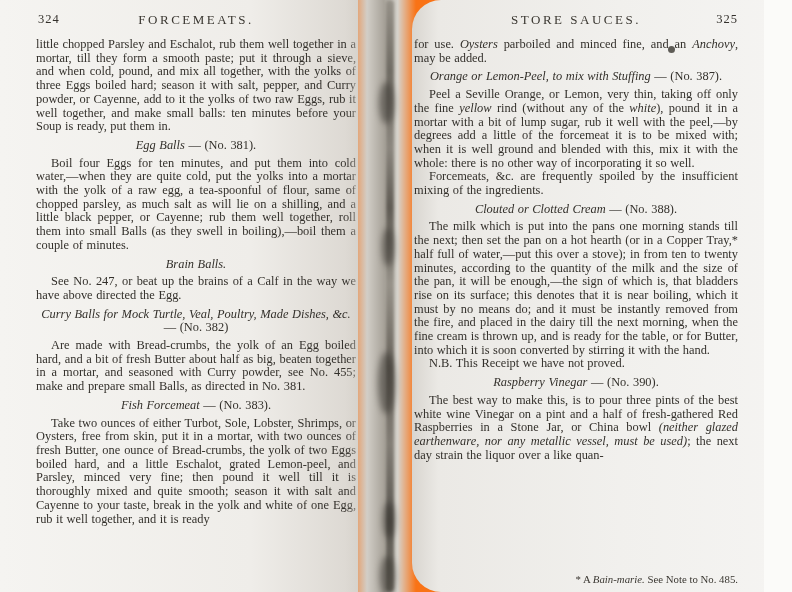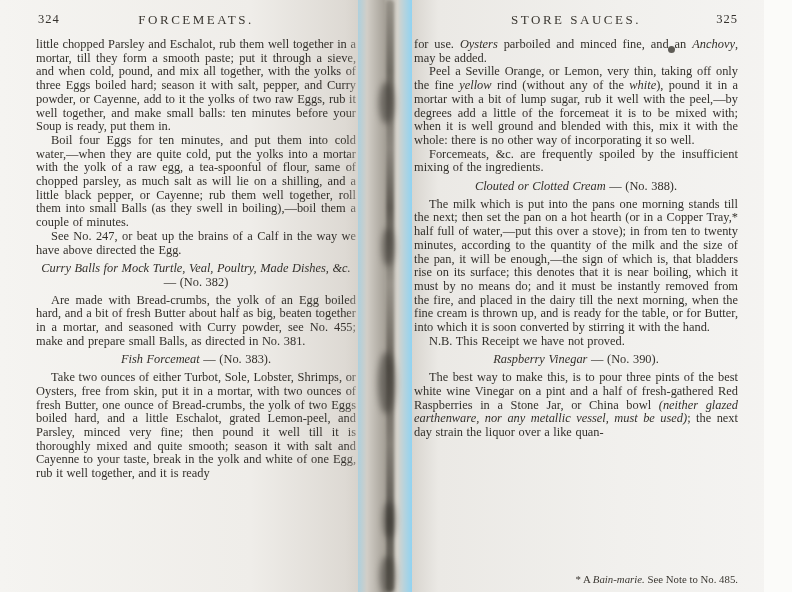--- a/index.html
+++ b/index.html
@@ -1,28 +1,29 @@
 <!DOCTYPE html>
 <html><head>
 <meta charset="utf-8">
 <style>
   html,body{margin:0;padding:0;background:#fbfbf9;}
   .spread{
     position:relative;width:764px;height:592px;overflow:hidden;
     font-family:"Liberation Serif","DejaVu Serif",serif;
-    color:#33302b;background:#7dd3fc;
+    color:#33302b;background:#f97316;
   }
   .page{position:absolute;top:0;bottom:0;}
   .left-page{
     left:0;width:358px;
     background:linear-gradient(90deg,#f5f4f1 0%,#efede9 70%,#ddd9d3 97%);
   }
   .right-page{
     left:412px;width:380px;
     background:linear-gradient(90deg,#d8d5cf 0%,#ebe9e5 7%,#f1f0ed 55%,#f5f4f2 100%);
+    border-radius:29px;
   }
   .page-header{position:relative;height:18px;margin-top:12px;font-size:12px;}
   .left-page .page-header{margin-left:36px;width:320px;}
   .right-page .page-header{margin-left:2px;width:324px;}
   .pgnum{position:absolute;top:0;font-size:12.5px;letter-spacing:1px;}
   .pgnum.l{left:2px;}
   .pgnum.r{right:0;}
   .running-head{
     display:block;text-align:center;font-size:13px;font-weight:normal;
     letter-spacing:2.5px;color:#3a3731;
@@ -68,21 +69,23 @@
 
 <div class="spread">
 
   <div class="page left-page">
     <div class="page-header">
       <span class="pgnum l">324</span>
       <span class="running-head">FORCEMEATS.</span>
     </div>
     <div class="content" id="left-content">
         <div class="paragraph"><span>little chopped Parsley and Eschalot, rub them well together in a mortar, till they form a smooth paste; put it through a sieve, and when cold, pound, and mix all together, with the yolks of three Eggs boiled hard; season it with salt, pepper, and Curry powder, or Cayenne, add to it the yolks of two raw Eggs, rub it well together, and make small balls: ten minutes before your Soup is ready, put them in.</span></div>
+        <div class="heading"><span class="it">Egg Balls</span><span> — (No. 381).</span></div>
         <div class="paragraph indent"><span>Boil four Eggs for ten minutes, and put them into cold water,—when they are quite cold, put the yolks into a mortar with the yolk of a raw egg, a tea-spoonful of flour, same of chopped parsley, as much salt as will lie on a shilling, and a little black pepper, or Cayenne; rub them well together, roll them into small Balls (as they swell in boiling),—boil them a couple of minutes.</span></div>
+        <div class="heading"><span class="it">Brain Balls.</span></div>
         <div class="paragraph indent"><span>See No. 247, or beat up the brains of a Calf in the way we have above directed the Egg.</span></div>
         <div class="heading"><span class="it">Curry Balls for Mock Turtle, Veal, Poultry, Made Dishes, &amp;c.</span><span> — (No. 382)</span></div>
         <div class="paragraph indent"><span>Are made with Bread-crumbs, the yolk of an Egg boiled hard, and a bit of fresh Butter about half as big, beaten together in a mortar, and seasoned with Curry powder, see No. 455; make and prepare small Balls, as directed in No. 381.</span></div>
         <div class="heading"><span class="it">Fish Forcemeat</span><span> — (No. 383).</span></div>
         <div class="paragraph indent"><span>Take two ounces of either Turbot, Sole, Lobster, Shrimps, or Oysters, free from skin, put it in a mortar, with two ounces of fresh Butter, one ounce of Bread-crumbs, the yolk of two Eggs boiled hard, and a little Eschalot, grated Lemon-peel, and Parsley, minced very fine; then pound it well till it is thoroughly mixed and quite smooth; season it with salt and Cayenne to your taste, break in the yolk and white of one Egg, rub it well together, and it is ready</span></div>
       </div>
   </div>
 
   <div class="gutter">
     <div class="gutter-streak"></div>
@@ -93,20 +96,21 @@
     <div class="blob b5"></div>
   </div>
 
   <div class="page right-page">
     <div class="page-header">
       <span class="running-head">STORE SAUCES.</span>
       <span class="pgnum r">325</span>
     </div>
     <div class="content" id="right-content">
         <div class="paragraph"><span>for use.  </span><span class="it">Oysters</span><span> parboiled and minced fine, and an </span><span class="it">Anchovy</span><span>, may be added.</span></div>
+        <div class="heading"><span class="it">Orange or Lemon-Peel, to mix with Stuffing</span><span> — (No. 387).</span></div>
         <div class="paragraph indent"><span>Peel a Seville Orange, or Lemon, very thin, taking off only the fine </span><span class="it">yellow</span><span> rind (without any of the </span><span class="it">white</span><span>), pound it in a mortar with a bit of lump sugar, rub it well with the peel,—by degrees add a little of the forcemeat it is to be mixed with; when it is well ground and blended with this, mix it with the whole: there is no other way of incorporating it so well.</span></div>
         <div class="paragraph indent"><span>Forcemeats, &amp;c. are frequently spoiled by the insufficient mixing of the ingredients.</span></div>
         <div class="heading"><span class="it">Clouted or Clotted Cream</span><span> — (No. 388).</span></div>
         <div class="paragraph indent"><span>The milk which is put into the pans one morning stands till the next; then set the pan on a hot hearth (or in a Copper Tray,* half full of water,—put this over a stove); in from ten to twenty minutes, according to the quantity of the milk and the size of the pan, it will be enough,—the sign of which is, that bladders rise on its surface; this denotes that it is near boiling, which it must by no means do; and it must be instantly removed from the fire, and placed in the dairy till the next morning, when the fine cream is thrown up, and is ready for the table, or for Butter, into which it is soon converted by stirring it with the hand.</span></div>
         <div class="paragraph indent"><span>N.B. This Receipt we have not proved.</span></div>
         <div class="heading"><span class="it">Raspberry Vinegar</span><span> — (No. 390).</span></div>
         <div class="paragraph indent"><span>The best way to make this, is to pour three pints of the best white wine Vinegar on a pint and a half of fresh-gathered Red Raspberries in a Stone Jar, or China bowl </span><span class="it">(neither glazed earthenware, nor any metallic vessel, must be used)</span><span>; the next day strain the liquor over a like quan-</span></div>
       </div>
     <div class="footnote" id="footnote"><span>* A </span><span class="it">Bain-marie.</span><span>  See Note to No. 485.</span></div>
   </div>

